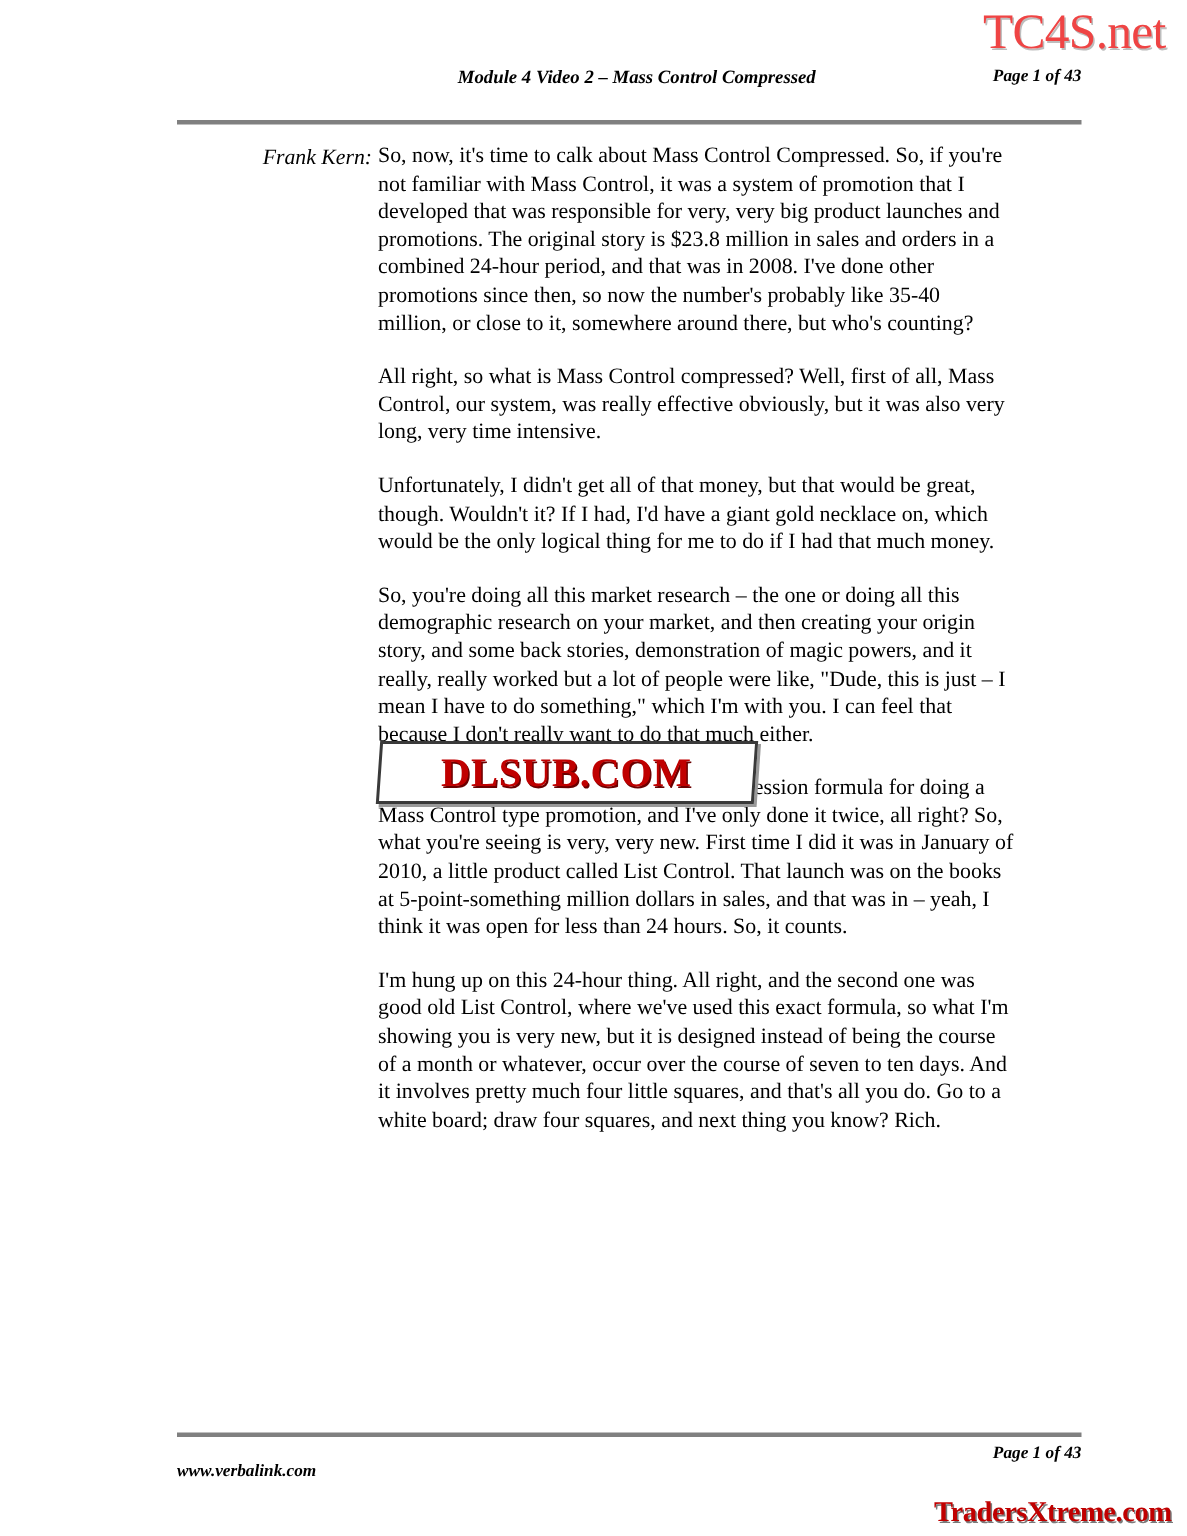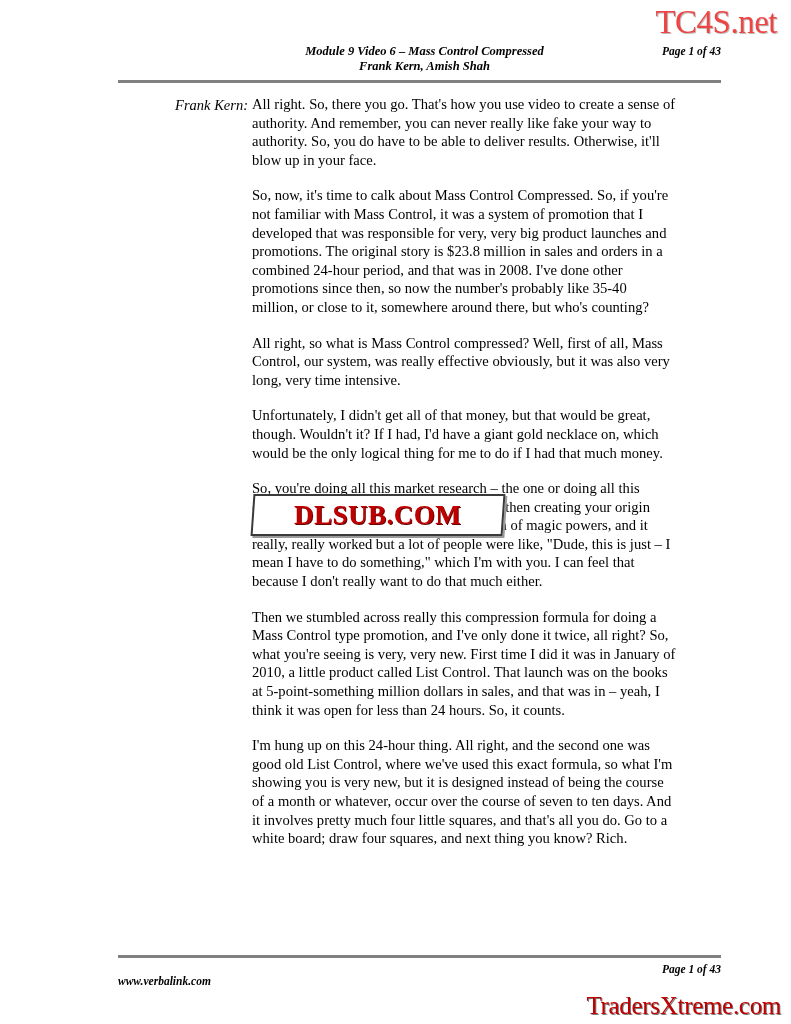--- a/index.html
+++ b/index.html
@@ -131,48 +131,46 @@
     font-size: 11.5px;
   }
   .footer-left { position: absolute; left: 0; top: 12px; }
   .footer-right { position: absolute; right: 0; top: 0; }
 
   .wm-bottom {
     position: absolute;
     bottom: 4px;
     right: 10px;
     font-family: "Liberation Serif", serif;
-    font-weight: normal;
-    font-size: 25px;
+    font-weight: bold;
+    font-size: 19px;
     color: #c00000;
     text-shadow: 1px 1px 0 #7a7a7a;
     letter-spacing: -0.3px;
   }
 </style>
 </head>
 <body>
 
 <div class="page">
 
   <div class="wm-top">TC4S.net</div>
 
   <div class="header">
     <div class="header-title">
-      <div>Module 9 Video 6 – Mass Control Compressed</div>
-      <div>Frank Kern, Amish Shah</div>
+      <div>Module 4 Video 2 – Mass Control Compressed</div>
     </div>
     <div class="header-pageno">Page 1 of 43</div>
   </div>
 
   <div class="rule rule-top"></div>
 
   <div class="speaker">Frank Kern:</div>
 
   <div class="transcript">
-    <p>All right.  So, there you go.  That's how you use video to create a sense of authority.  And remember, you can never really like fake your way to authority.  So, you do have to be able to deliver results.  Otherwise, it'll blow up in your face.</p>
     <p>So, now, it's time to calk about Mass Control Compressed.  So, if you're not familiar with Mass Control, it was a system of promotion that I developed that was responsible for very, very big product launches and promotions.  The original story is $23.8 million in sales and orders in a combined 24-hour period, and that was in 2008.  I've done other promotions since then, so now the number's probably like 35-40 million, or close to it, somewhere around there, but who's counting?</p>
     <p>All right, so what is Mass Control compressed?  Well, first of all, Mass Control, our system, was really effective obviously, but it was also very long, very time intensive.</p>
     <p>Unfortunately, I didn't get all of that money, but that would be great, though.  Wouldn't it?  If I had, I'd have a giant gold necklace on, which would be the only logical thing for me to do if I had that much money.</p>
     <p>So, you're doing all this market research – the one or doing all this demographic research on your market, and then creating your origin story, and some back stories, demonstration of magic powers, and it really, really worked but a lot of people were like, "Dude, this is just – I mean I have to do something," which I'm with you.  I can feel that because I don't really want to do that much either.</p>
     <p>Then we stumbled across really this compression formula for doing a Mass Control type promotion, and I've only done it twice, all right?  So, what you're seeing is very, very new.  First time I did it was in January of 2010, a little product called List Control.  That launch was on the books at 5-point-something million dollars in sales, and that was in – yeah, I think it was open for less than 24 hours.  So, it counts.</p>
     <p>I'm hung up on this 24-hour thing.  All right, and the second one was good old List Control, where we've used this exact formula, so what I'm showing you is very new, but it is designed instead of being the course of a month or whatever, occur over the course of seven to ten days.  And it involves pretty much four little squares, and that's all you do.  Go to a white board; draw four squares, and next thing you know?  Rich.</p>
   </div>
 
   <div class="wm-center">
     <span>DLSUB.COM</span>

